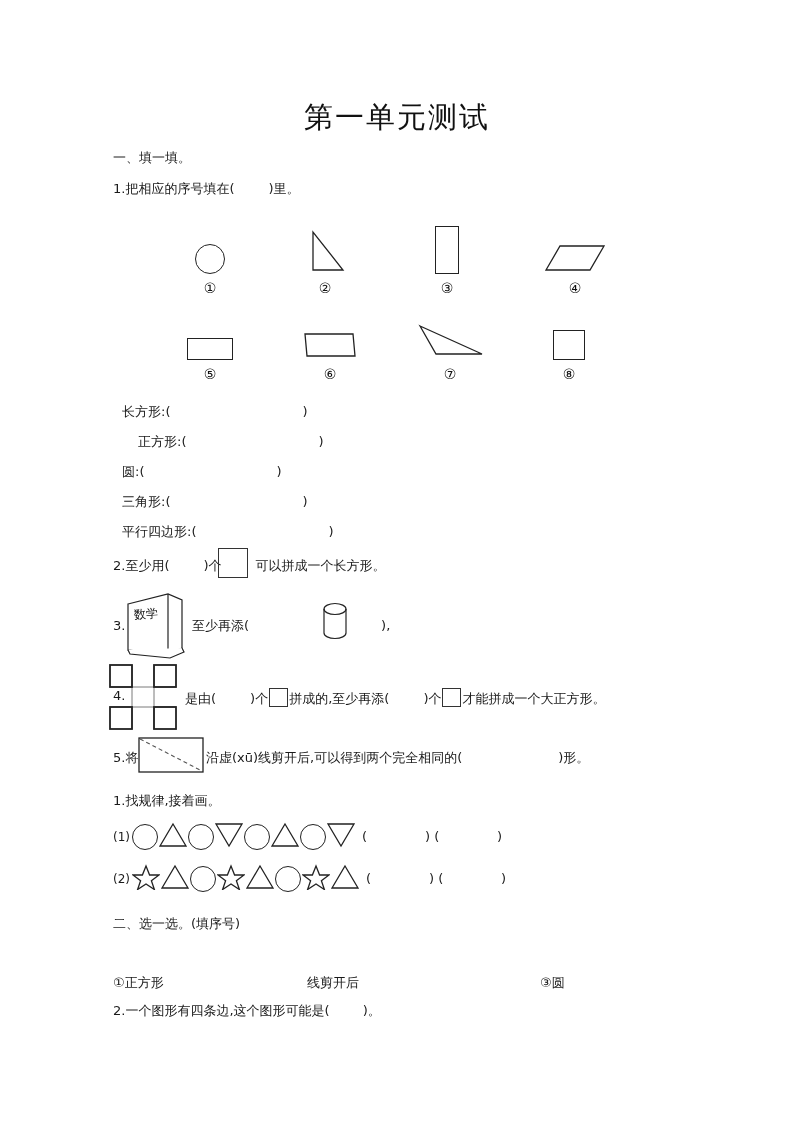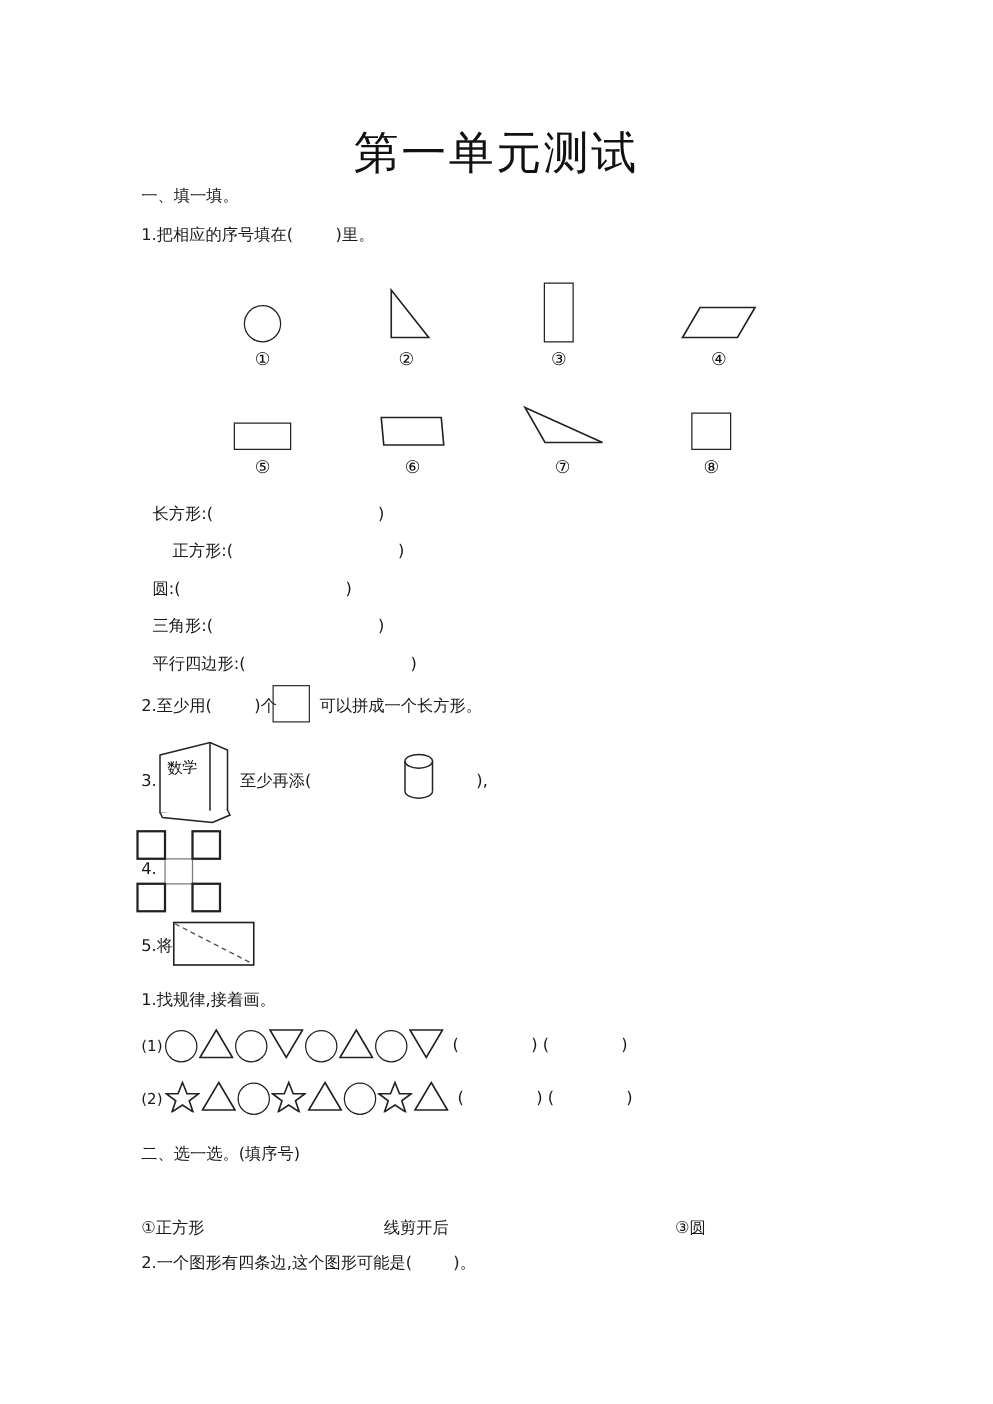--- a/index.html
+++ b/index.html
@@ -21,21 +21,21 @@
     left: 0; top: 0;
     width: 794px;
     height: 1123px;
     padding: 0;
   }
 
   
   .title {
     text-align: center;
     font-family: "DejaVu Serif", "Liberation Serif", serif;
-    font-size: 36px;
+    font-size: 29px;
     letter-spacing: 2px;
     color: #111;
     margin: 0;
     position: absolute;
     left: 0; right: 0;
     top: 98px;
     font-weight: 400;
   }
 
   
@@ -293,30 +293,32 @@
       <line class="thin" x1="4" y1="48" x2="70" y2="48"></line>
       <line class="thin" x1="26" y1="6" x2="26" y2="70"></line>
       <line class="thin" x1="48" y1="6" x2="48" y2="70"></line>
       <rect class="thick" x="4" y="6" width="22" height="22" fill="none"></rect>
       <rect class="thick" x="48" y="6" width="22" height="22" fill="none"></rect>
       <rect class="thick" x="4" y="48" width="22" height="22" fill="none"></rect>
       <rect class="thick" x="48" y="48" width="22" height="22" fill="none"></rect>
     </svg>
   </div>
 
+  <div class="abs body-text" style="left:185px; top:688px;"><span>是由(</span><span class="blank-sm"></span><span>)个</span><span class="mini-square"></span><span>拼成的,至少再添(</span><span class="blank-sm"></span><span>)个</span><span class="mini-square"></span><span>才能拼成一个大正方形。</span></div>
 
   <div class="abs body-text" style="left:113px; top:750px;">5.将</div>
 
   <div class="q5fig" style="left:138px; top:736px;">
     <svg width="66" height="38" viewBox="0 0 66 38">
       <rect x="1" y="2" width="64" height="34"></rect>
       <line x1="2" y1="3" x2="64" y2="35"></line>
     </svg>
   </div>
 
+  <div class="abs body-text" style="left:206px; top:750px;"><span>沿虚(xū)线剪开后,可以得到两个完全相同的(</span><span class="blank-lg"></span><span>)形。</span></div>
 
   <div class="abs body-text" style="left:113px; top:793px;">1.找规律,接着画。</div>
 
   <div class="pattern-row" style="left:113px; top:822px;">
     <span class="idx">(1)</span>
     <span class="pat-circle"></span>
     <span class="pat-icon"><svg width="28" height="26" viewBox="0 0 28 26">
           <polygon points="14,2 27,24 1,24"></polygon>
         </svg></span>
     <span class="pat-circle"></span>

